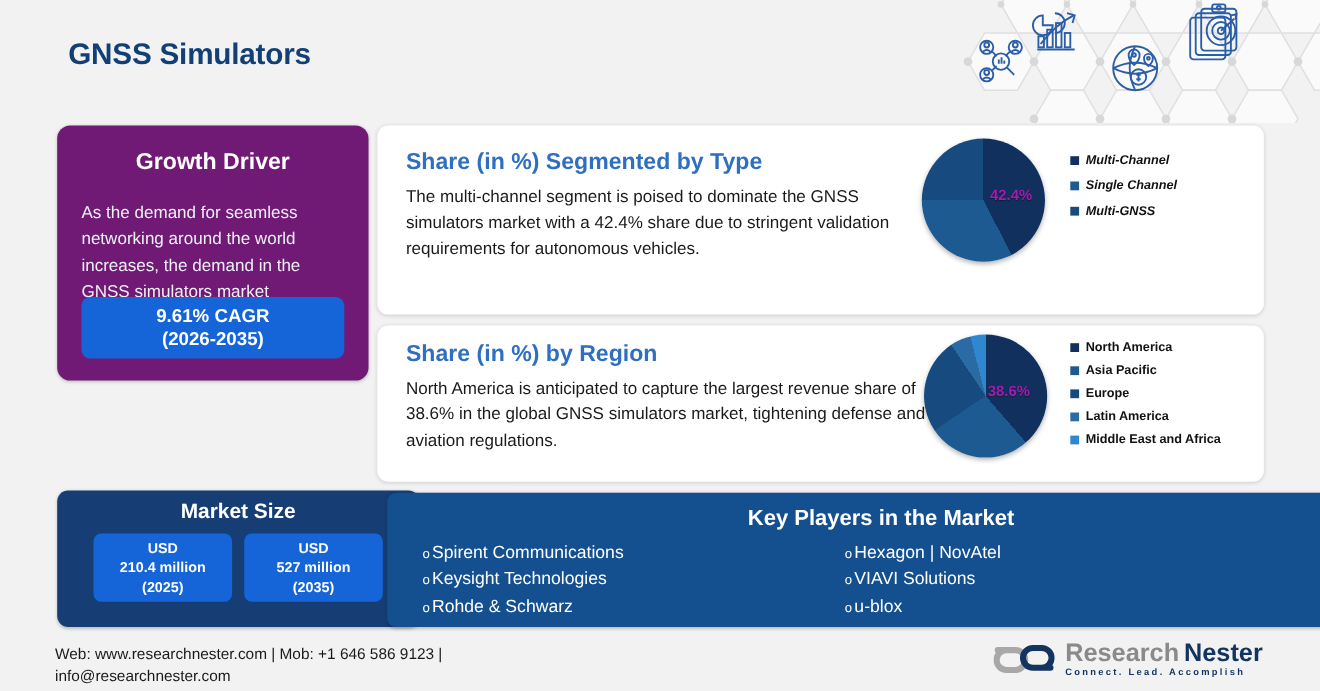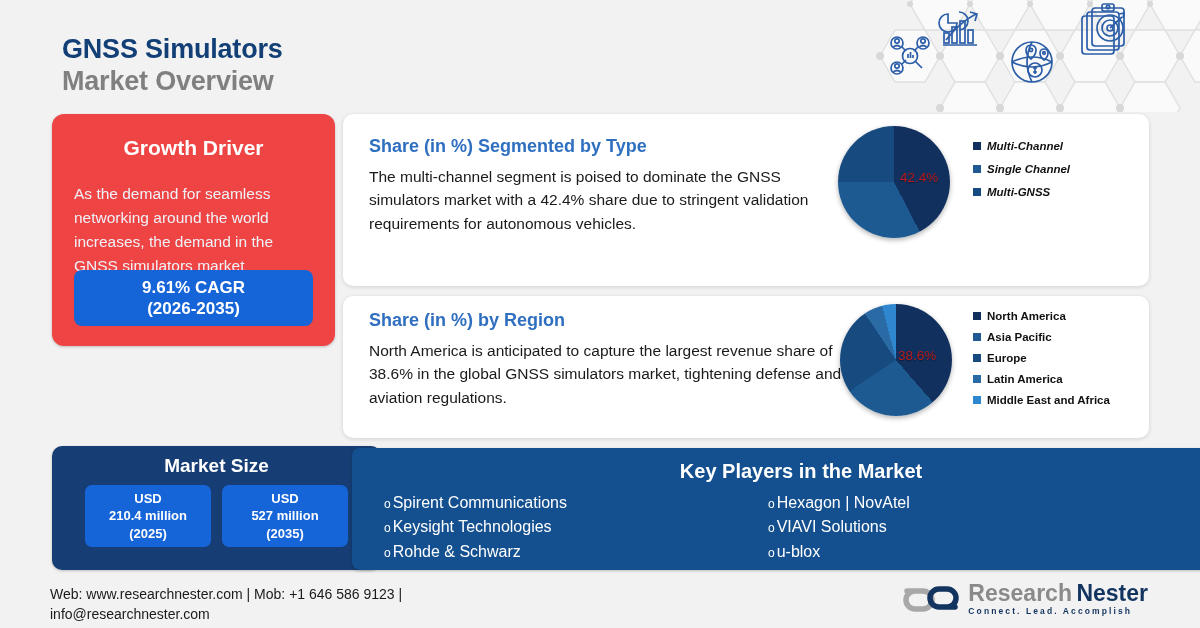--- a/index.html
+++ b/index.html
@@ -31,21 +31,21 @@
   }
   #title-sub {
     font-size: 27px; font-weight: bold; color: #808080;
     letter-spacing: -0.2px; line-height: 1.18;
   }
 
   
   #growth-card {
     position: absolute; left: 52px; top: 114px;
     width: 283px; height: 232px;
-    background: #ef4444; border-radius: 12px;
+    background: #701a75; border-radius: 12px;
     box-shadow: 0 1px 3px rgba(0,0,0,.22);
   }
   #growth-title {
     text-align: center; color: #fff; font-weight: bold;
     font-size: 21px; margin-top: 22px;
   }
   #growth-body {
     color: #eef2f8; font-size: 15.5px; line-height: 1.55;
     margin: 22px 20px 0 22px;
   }
@@ -84,40 +84,40 @@
   
   .chart-card {
     position: absolute; left: 343px;
     background: #fff; border-radius: 10px;
     box-shadow: 0 1px 4px rgba(0,0,0,.14);
   }
   #type-card   { top: 114px; width: 806px; height: 172px; }
   #region-card { top: 296px; width: 806px; height: 142px; }
 
   .card-heading {
-    color: #2f6fc0; font-weight: bold; font-size: 18px;
+    color: #2f6fc0; font-weight: bold; font-size: 21px;
     margin: 22px 0 0 26px;
   }
   #region-card .card-heading { margin-top: 14px; }
   .card-text {
     color: #1a1a1a; font-size: 15.5px; line-height: 1.5;
     margin: 8px 0 0 26px; width: 480px;
   }
 
   
   .pie-wrap { position: absolute; }
   #type-pie-wrap   { left: 495px; top: 12px; }
   #region-pie-wrap { left: 497px; top: 8px; }
   .pie {
     width: 112px; height: 112px; border-radius: 50%;
     box-shadow: 0 2px 5px rgba(0,0,0,.3);
     position: relative;
   }
   .pie-label {
-    position: absolute; color: #b91c1c; font-weight: normal;
+    position: absolute; color: #a21caf; font-weight: bold;
     font-size: 13.5px; text-shadow: 0 1px 1px rgba(0,0,0,.4); text-align: center;
   }
   #type-pie-label   { left: 62px; top: 44px; }
   #region-pie-label { left: 58px; top: 44px; }
 
   
   .legend { position: absolute; }
   #type-legend   { left: 630px; top: 26px; font-style: italic; }
   #region-legend { left: 630px; top: 14px; }
   .legend-row {
@@ -268,21 +268,20 @@
         <circle cx="270" cy="28" r="8"></circle>
         <circle cx="270" cy="28" r="3"></circle>
         <path d="M270 28 l12 -11"></path>
         <path d="M279 14 l5 -1 l-1 5"></path>
       </g>
     </svg>
   </div>
 
   <div id="header">
     <div id="title-main">GNSS Simulators</div>
-    <div id="title-sub">Market Overview</div>
   </div>
 
   <div id="growth-card">
     <div id="growth-title">Growth Driver</div>
     <div id="growth-body">As the demand for seamless networking around the world increases, the demand in the GNSS simulators market increases.</div>
     <div id="cagr-box">
       <div>9.61% CAGR</div>
       <div>(2026-2035)</div>
     </div>
   </div>

